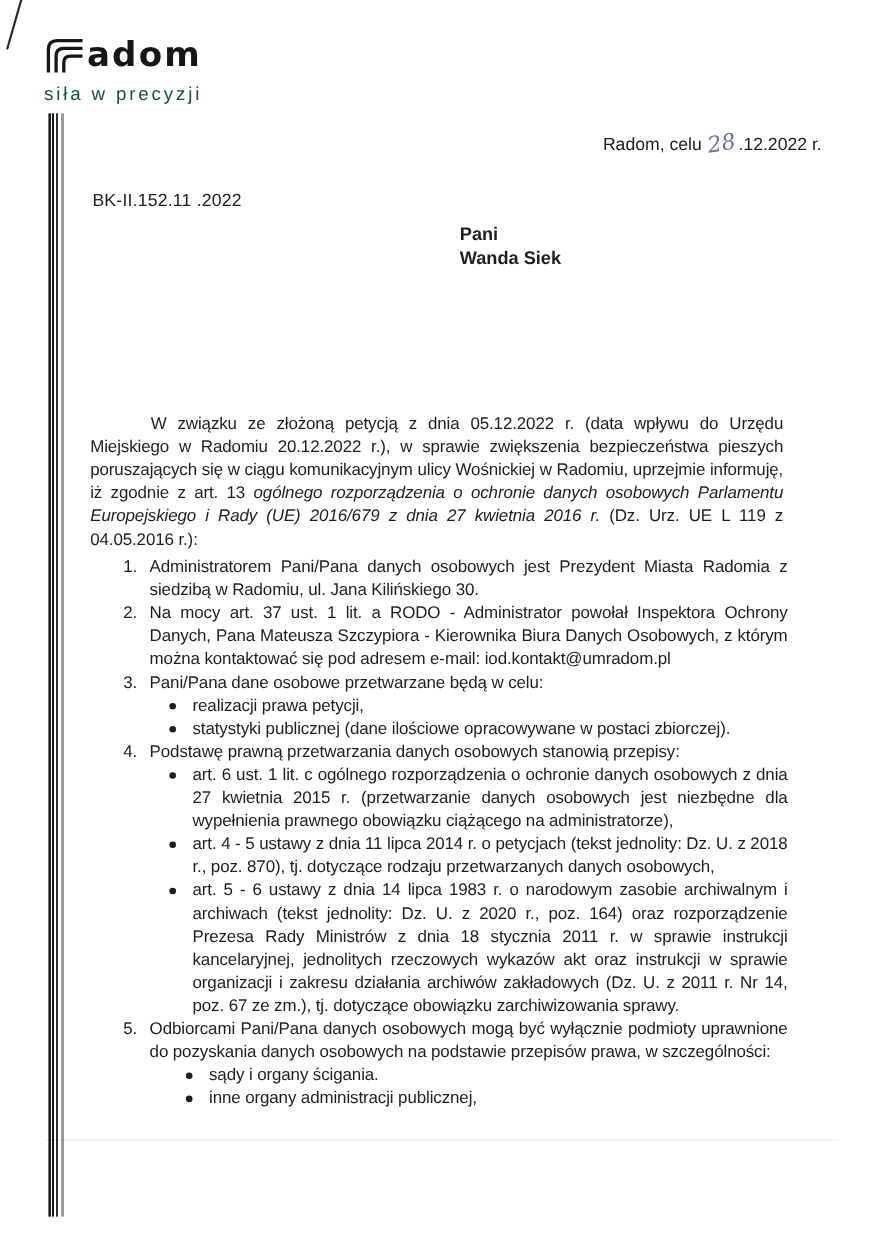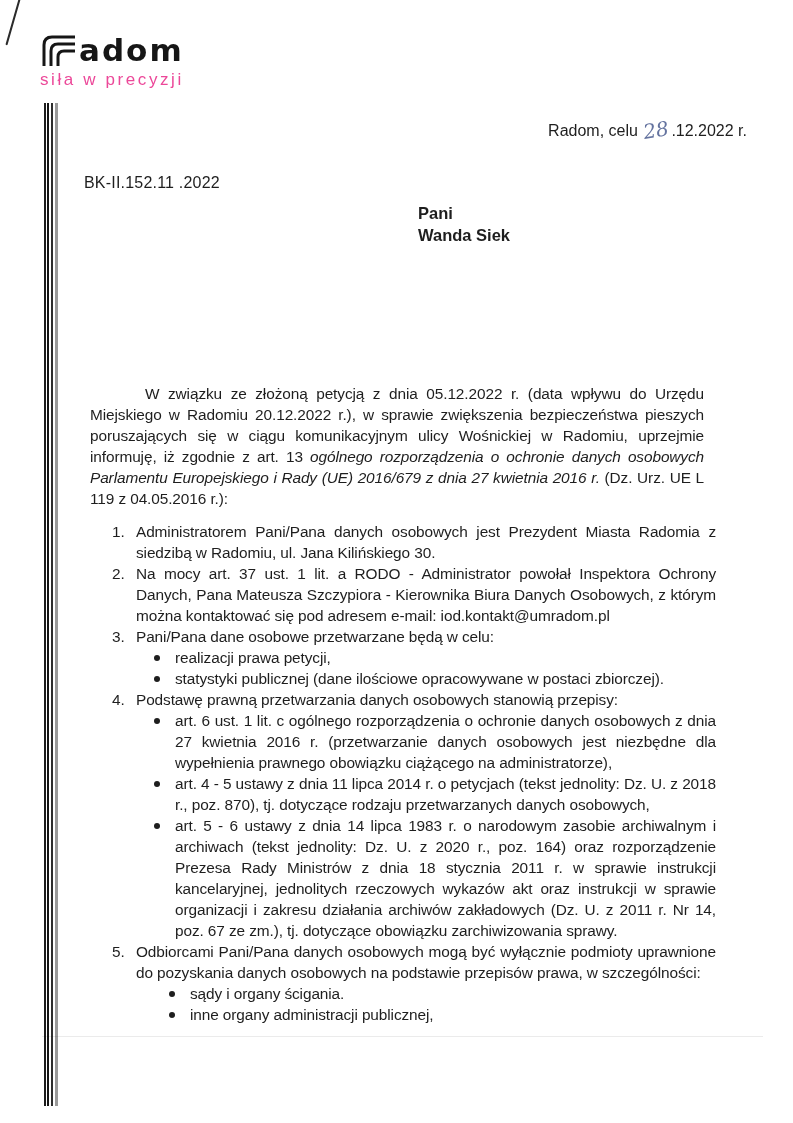--- a/index.html
+++ b/index.html
@@ -34,22 +34,22 @@
   
   .logo{position:absolute;left:40px;top:33px;}
   .logo-row{display:flex;align-items:flex-start;}
   .logo-r{display:block;margin-right:2px;}
   .wordmark{
     font-family:"DejaVu Sans",sans-serif;
     font-size:31px;font-weight:700;line-height:34px;
     letter-spacing:2px;color:#161616;
   }
   .tagline{
-    margin-top:3px;
-    font-size:17px;letter-spacing:2.6px;color:#ec4899;line-height:20px;
+    margin-top:9px;
+    font-size:17px;letter-spacing:2.6px;color:#14532d;line-height:20px;
   }
 
   
   .date-line{
     position:absolute;top:121px;right:46px;
     font-size:16px;white-space:nowrap;
   }
   .handwritten{
     display:inline-block;
     font-family:"DejaVu Serif",serif;
@@ -68,21 +68,21 @@
     position:absolute;left:418px;top:202px;
     font-size:16.5px;font-weight:bold;line-height:22px;
   }
 
   
   .letter-body{
     position:absolute;left:78px;top:371px;width:638px;
     font-size:15.4px;line-height:21px;letter-spacing:-0.1px;
     text-align:justify;
   }
-  .intro{margin:12px;text-indent:55px;}
+  .intro{margin:4px;text-indent:55px;}
   .intro em{font-style:italic;}
   .li{display:flex;margin:0;}
   .num{flex:none;width:24px;margin-left:34px;}
   .li-b{flex:1;min-width:0;}
   .li-text{text-align:justify;}
   .bullet{display:flex;padding-left:16px;}
   .bullet.deep{padding-left:31px;}
   .dot-col{flex:none;width:23px;position:relative;}
   .dot{
     position:absolute;left:2px;top:8px;width:6px;height:6px;
@@ -169,21 +169,21 @@
     </div>
 
     <div class="li">
       <span class="num">4.</span>
       <div class="li-b">
         <div class="li-text">Podstawę prawną przetwarzania danych osobowych stanowią przepisy:</div>
         <div class="bullet">
           <span class="dot-col">
               <span class="dot"></span>
             </span>
-          <div class="b-text">art. 6 ust. 1 lit. c ogólnego rozporządzenia o ochronie danych osobowych z dnia 27 kwietnia 2016 r. (przetwarzanie danych osobowych jest niezbędne dla wypełnienia prawnego obowiązku ciążącego na administratorze),</div>
+          <div class="b-text">art. 6 ust. 1 lit. c ogólnego rozporządzenia o ochronie danych osobowych z dnia 27 kwietnia 2015 r. (przetwarzanie danych osobowych jest niezbędne dla wypełnienia prawnego obowiązku ciążącego na administratorze),</div>
         </div>
         <div class="bullet">
           <span class="dot-col">
               <span class="dot"></span>
             </span>
           <div class="b-text">art. 4 - 5 ustawy z dnia 11 lipca 2014 r. o petycjach (tekst jednolity: Dz. U. z 2018 r., poz. 870), tj. dotyczące rodzaju przetwarzanych danych osobowych,</div>
         </div>
         <div class="bullet">
           <span class="dot-col">
               <span class="dot"></span>

